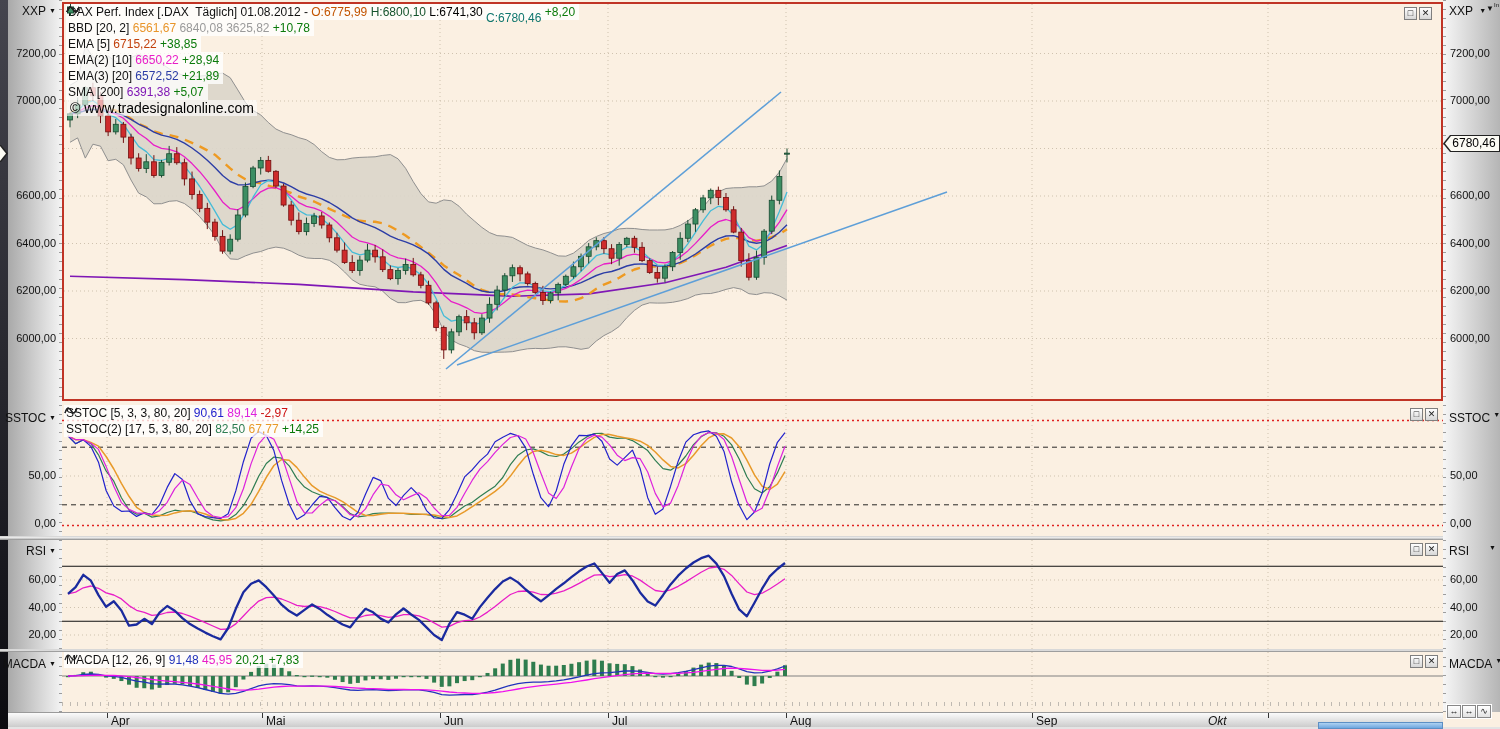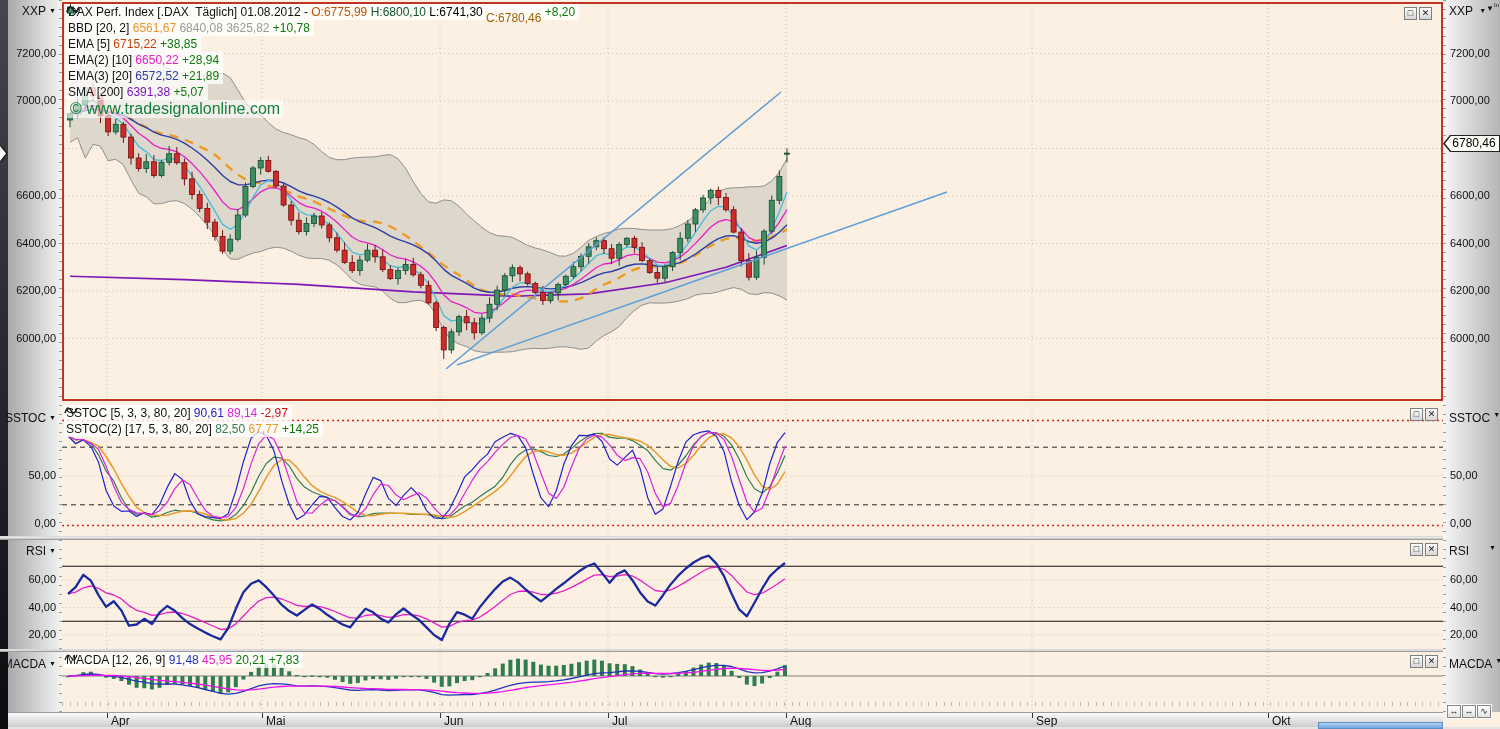--- a/index.html
+++ b/index.html
@@ -32,21 +32,21 @@
   .panel-rsi{top:540px;height:109px;}
   .panel-macd{top:652px;height:59px;}
   .panel svg{position:absolute;left:0;top:0;}
   .splitter{position:absolute;left:0;width:1500px;background:linear-gradient(#F7F7F7,#BDBDBD);
        border-top:1px solid #d8d8d8;border-bottom:1px solid #9e9e9e;box-sizing:border-box;}
   .legend{position:absolute;left:2px;top:0;z-index:5;}
   .lrow{display:flex;align-items:center;height:16px;background:rgba(255,255,255,.78);
         padding:0 4px 0 2px;width:fit-content;font-size:12px;}
   .lrow span{white-space:pre;}
   .lrow svg{margin-right:3px;flex:0 0 auto;}
-  .watermark{position:absolute;left:3px;top:96px;font-size:16px;color:#15803d;z-index:5;
+  .watermark{position:absolute;left:3px;top:96px;font-size:14px;color:#000000;z-index:5;
         background:rgba(255,255,255,.6);padding:0 3px;}
   .winbtns{position:absolute;top:3px;z-index:6;display:flex;gap:2px;}
   .panel-price .winbtns{right:9px;}
   .panel-sstoc .winbtns,.panel-rsi .winbtns,.panel-macd .winbtns{right:5px;}
   .wbtn{width:13px;height:13px;border:1px solid #7e7e7e;background:linear-gradient(#ffffff,#d7d7d7);
         font-size:9px;line-height:11px;text-align:center;color:#222;box-sizing:border-box;cursor:pointer;}
   .tag{position:absolute;height:17px;z-index:7;}
   .tag .shape,.tag .inner{position:absolute;inset:0;}
   .tag-left{left:-58px;width:58px;}
   .tag-left .shape{background:#222;clip-path:polygon(0 0,calc(100% - 7px) 0,100% 50%,calc(100% - 7px) 100%,0 100%);}
@@ -325,21 +325,21 @@
       <div class="legend" id="lg-price">
           <div class="lrow">
             <svg width="9" height="12">
               <line x1="4.5" y1="0" x2="4.5" y2="12" stroke="#174A30" stroke-width="1"></line>
               <rect x="1.5" y="3" width="6" height="6" fill="#3D8E63" stroke="#174A30" stroke-width="1"></rect>
             </svg>
             <span style="color: rgb(17, 17, 17);">DAX Perf. Index [.DAX  Täglich] 01.08.2012 - </span>
             <span style="color: rgb(194, 84, 0);">O:6775,99 </span>
             <span style="color: #14532d;">H:6800,10 </span>
             <span style="color: #000000; text-align: right;">L:6741,30 </span>
-            <span style="color: #a16207; margin-top: 12px;">C:6780,46 </span>
+            <span style="color: #0f766e; margin-top: 12px;">C:6780,46 </span>
             <span style="color: rgb(10, 122, 10);">+8,20</span>
           </div>
           <div class="lrow">
             <svg width="14" height="11">
               <path d="M1 8 C3 2 5 2 7 5.5 C9 9 11 9 13 3" fill="none" stroke="#222" stroke-width="1.2"></path>
             </svg>
             <span style="color: rgb(17, 17, 17);">BBD [20, 2] </span>
             <span style="color: rgb(232, 149, 42);">6561,67 </span>
             <span style="color: rgb(154, 154, 154);">6840,08 </span>
             <span style="color: rgb(154, 154, 154);">3625,82 </span>
@@ -623,21 +623,21 @@
       <span class="month" style="left: 258px;">Mai</span>
       <div class="mtick" style="left: 432px;"></div>
       <span class="month" style="left: 436px;">Jun</span>
       <div class="mtick" style="left: 600px;"></div>
       <span class="month" style="left: 604px;">Jul</span>
       <div class="mtick" style="left: 778px;"></div>
       <span class="month" style="left: 782px;">Aug</span>
       <div class="mtick" style="left: 1024px;"></div>
       <span class="month" style="left: 1028px;">Sep</span>
       <div class="mtick" style="left: 1260px;"></div>
-      <span class="month" style="left: 1264px;">Okt</span>
+      <span class="month" style="left: 1200px; font-style: italic;">Okt</span>
     </div>
   <div class="bottomstrip"></div>
   <div class="hscroll"></div>
   <div class="br-tools" id="br-tools">
       <div class="tbtn">↔</div>
       <div class="tbtn">↔</div>
       <div class="tbtn">∿</div>
     </div>
 </div>
 

